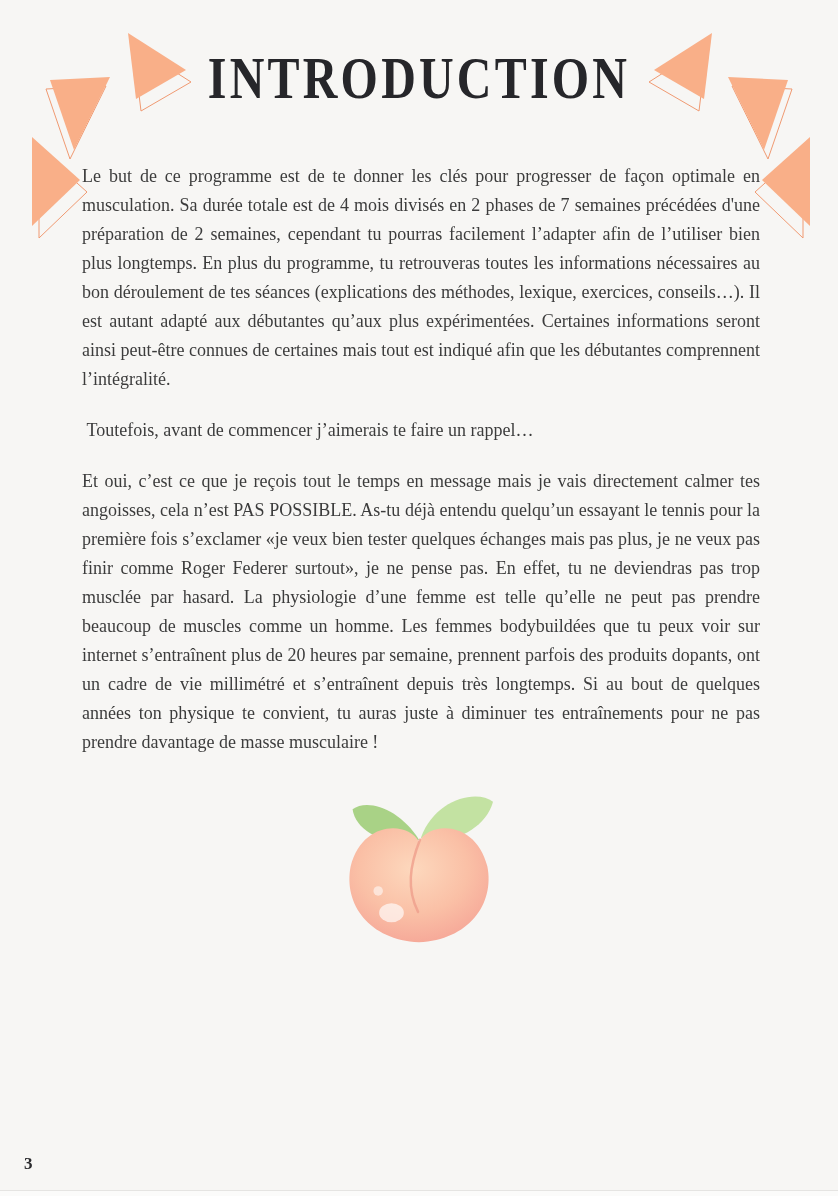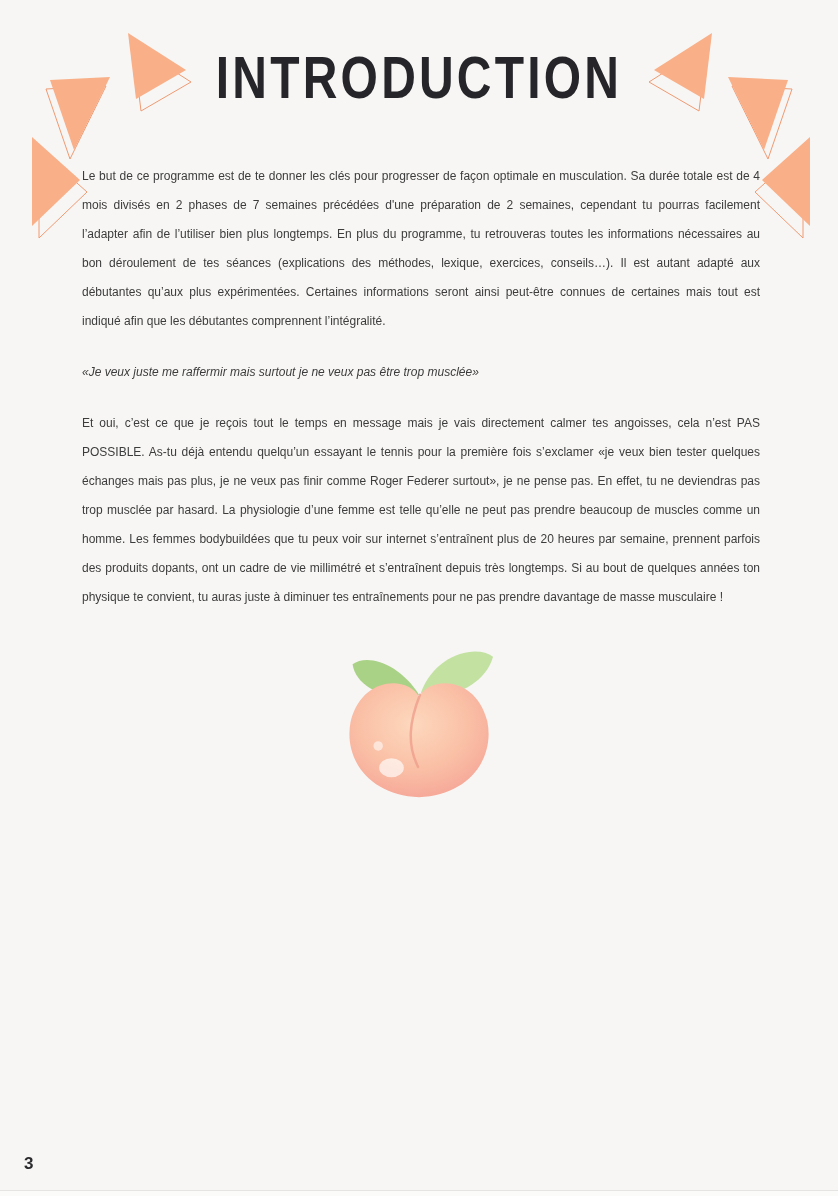--- a/index.html
+++ b/index.html
@@ -7,36 +7,36 @@
     --accent_fill:#f9af88; --accent_outline:#f09a72;
     --bottom_strip:#fbfbfa; --bottom_border:#e5e4e2;
     --ill_body_center:#fdd8bd; --ill_body_mid:#fac0a6; --ill_body_edge:#f49d92;
     --ill_leaf_left:#a9d286; --ill_leaf_right:#c3e2a2; --ill_crease:#ef9f8c; --ill_highlight:#ffffff;
   }
   *{margin:0;padding:0;box-sizing:border-box;}
   html,body{background:#e9e8e6;}
   .page{
     position:relative; width:838px; height:1196px; overflow:hidden;
     background:var(--background);
-    font-family:Liberation Sans, sans-serif;
+    font-family:Liberation Serif, serif;
     color:var(--text_color);
   }
   .decor{position:absolute; top:0; left:0; width:838px; height:260px; pointer-events:none;}
   .decor polygon.fill{fill:var(--accent_fill);}
   .decor polygon.out{fill:none; stroke:var(--accent_outline); stroke-width:1;}
   .title{
     margin-top:46px; height:64px; line-height:64px; text-align:center;
     font-size:60px; font-weight:700; letter-spacing:4px;
     color:var(--title_color);
     transform:scaleX(0.8); transform-origin:center;
     white-space:nowrap;
   }
   .body-text{ margin:52px 78px 0 82px; width:678px; }
   .para{
-    font-size:12px; line-height:29px; text-align:justify;
+    font-size:18px; line-height:29px; text-align:justify;
     margin-bottom:22px; white-space:pre-wrap;
   }
   .para.quote-italic{ font-style:italic; }
   .peach-wrap{ width:190px; height:186px; margin:2px auto 0 auto; }
   .peach-body{ fill:url(#peachGrad); }
   .stop-c1{ stop-color:var(--ill_body_center); }
   .stop-c2{ stop-color:var(--ill_body_mid); }
   .stop-c3{ stop-color:var(--ill_body_edge); }
   .leaf-left{ fill:var(--ill_leaf_left); }
   .leaf-right{ fill:var(--ill_leaf_right); }
@@ -74,21 +74,21 @@
       <polygon class="fill" points="788,80 728,77 764,150"></polygon>
       <polygon class="out" points="803,149 755,192 803,238"></polygon>
       <polygon class="fill" points="810,137 762,180 810,226"></polygon>
     </g>
   </svg>
 
   <h1 class="title">INTRODUCTION</h1>
 
   <div class="body-text">
     <p class="para">Le but de ce programme est de te donner les clés pour progresser de façon optimale en musculation. Sa durée totale est de 4 mois divisés en 2 phases de 7 semaines précédées d'une préparation de 2 semaines, cependant tu pourras facilement l’adapter afin de l’utiliser bien plus longtemps. En plus du programme, tu retrouveras toutes les informations nécessaires au bon déroulement de tes séances (explications des méthodes, lexique, exercices, conseils…). Il est autant adapté aux débutantes qu’aux plus expérimentées. Certaines informations seront ainsi peut-être connues de certaines mais tout est indiqué afin que les débutantes comprennent l’intégralité.</p>
-    <p class="para quote-italic">«Je veux juste me raffermir mais surtout je ne veux pas être trop musclée»</p>
+    <p class="para"> Toutefois, avant de commencer j’aimerais te faire un rappel…</p>
     <p class="para">Et oui, c’est ce que je reçois tout le temps en message mais je vais directement calmer tes angoisses, cela n’est PAS POSSIBLE. As-tu déjà entendu quelqu’un essayant le tennis pour la première fois s’exclamer «je veux bien tester quelques échanges mais pas plus, je ne veux pas finir comme Roger Federer surtout», je ne pense pas. En effet, tu ne deviendras pas trop musclée par hasard. La physiologie d’une femme est telle qu’elle ne peut pas prendre beaucoup de muscles comme un homme. Les femmes bodybuildées que tu peux voir sur internet s’entraînent plus de 20 heures par semaine, prennent parfois des produits dopants, ont un cadre de vie millimétré et s’entraînent depuis très longtemps. Si au bout de quelques années ton physique te convient, tu auras juste à diminuer tes entraînements pour ne pas prendre davantage de masse musculaire !</p>
   </div>
 
   <div class="peach-wrap">
     <svg width="190" height="186" viewBox="0 0 200 196" xmlns="http://www.w3.org/2000/svg" aria-hidden="true">
       <defs>
         <radialGradient id="peachGrad" cx="46%" cy="36%" r="78%">
           <stop class="stop-c1" offset="0%"></stop>
           <stop class="stop-c2" offset="50%"></stop>
           <stop class="stop-c3" offset="100%"></stop>

